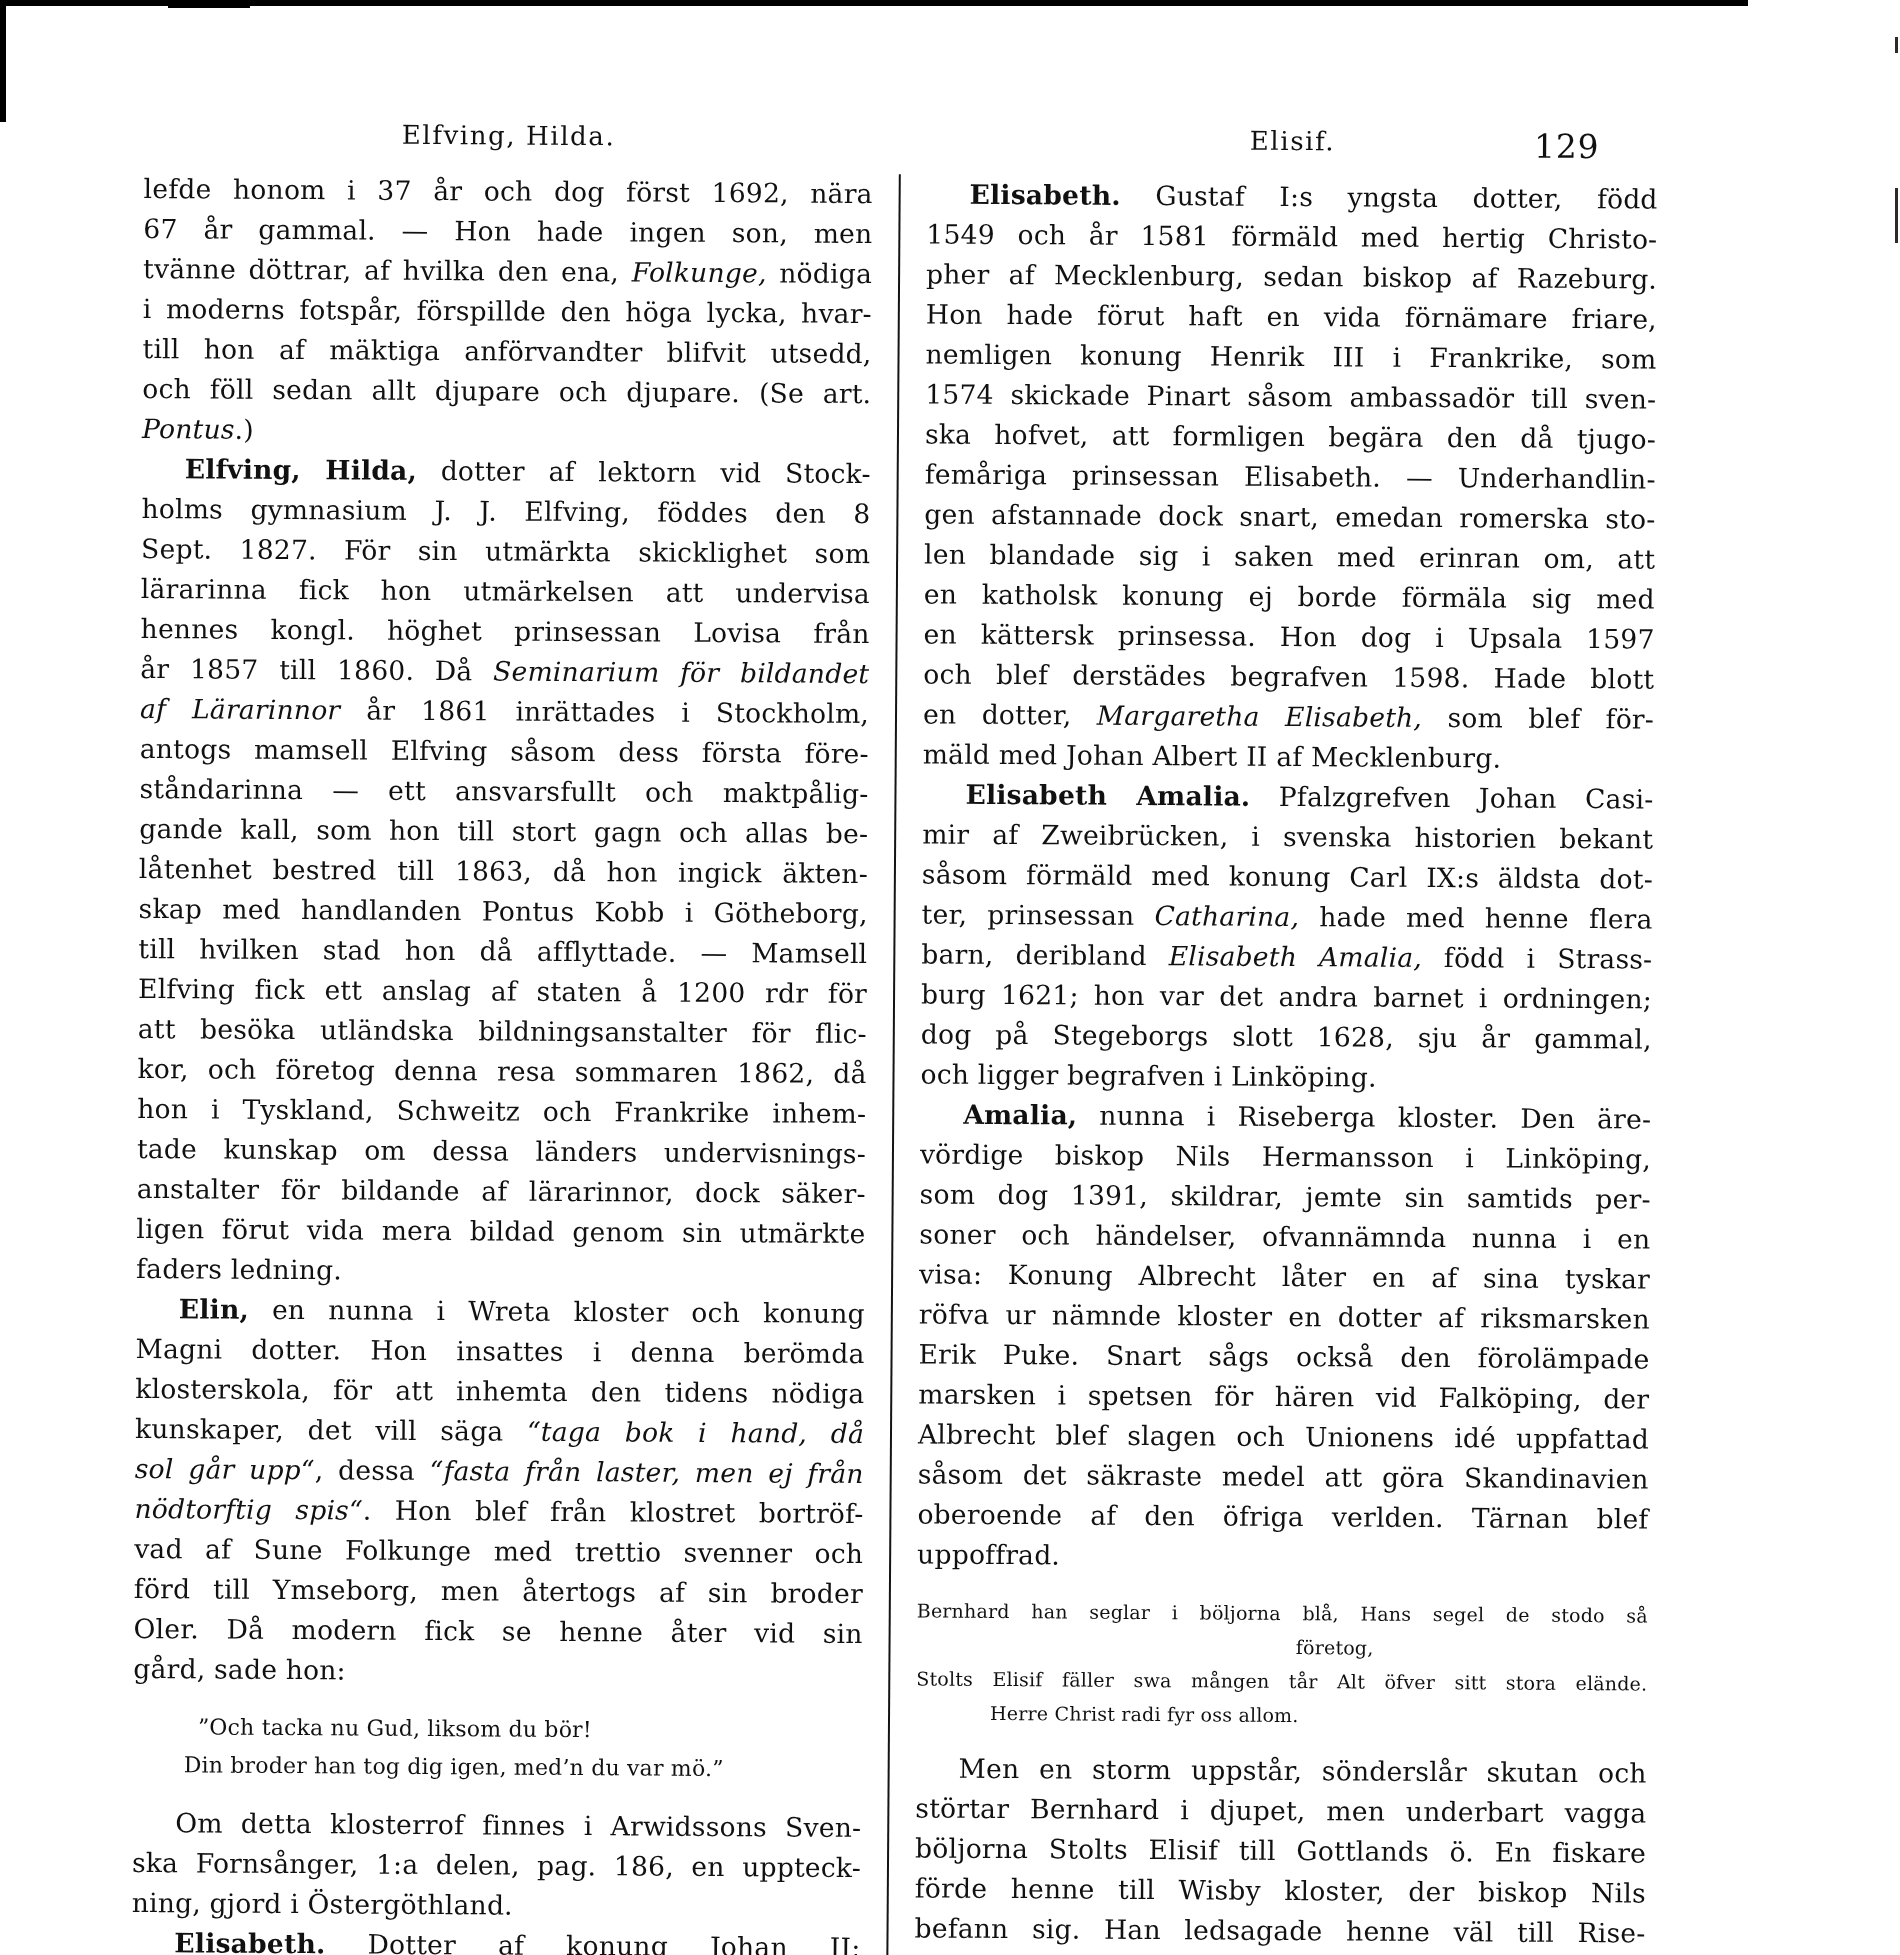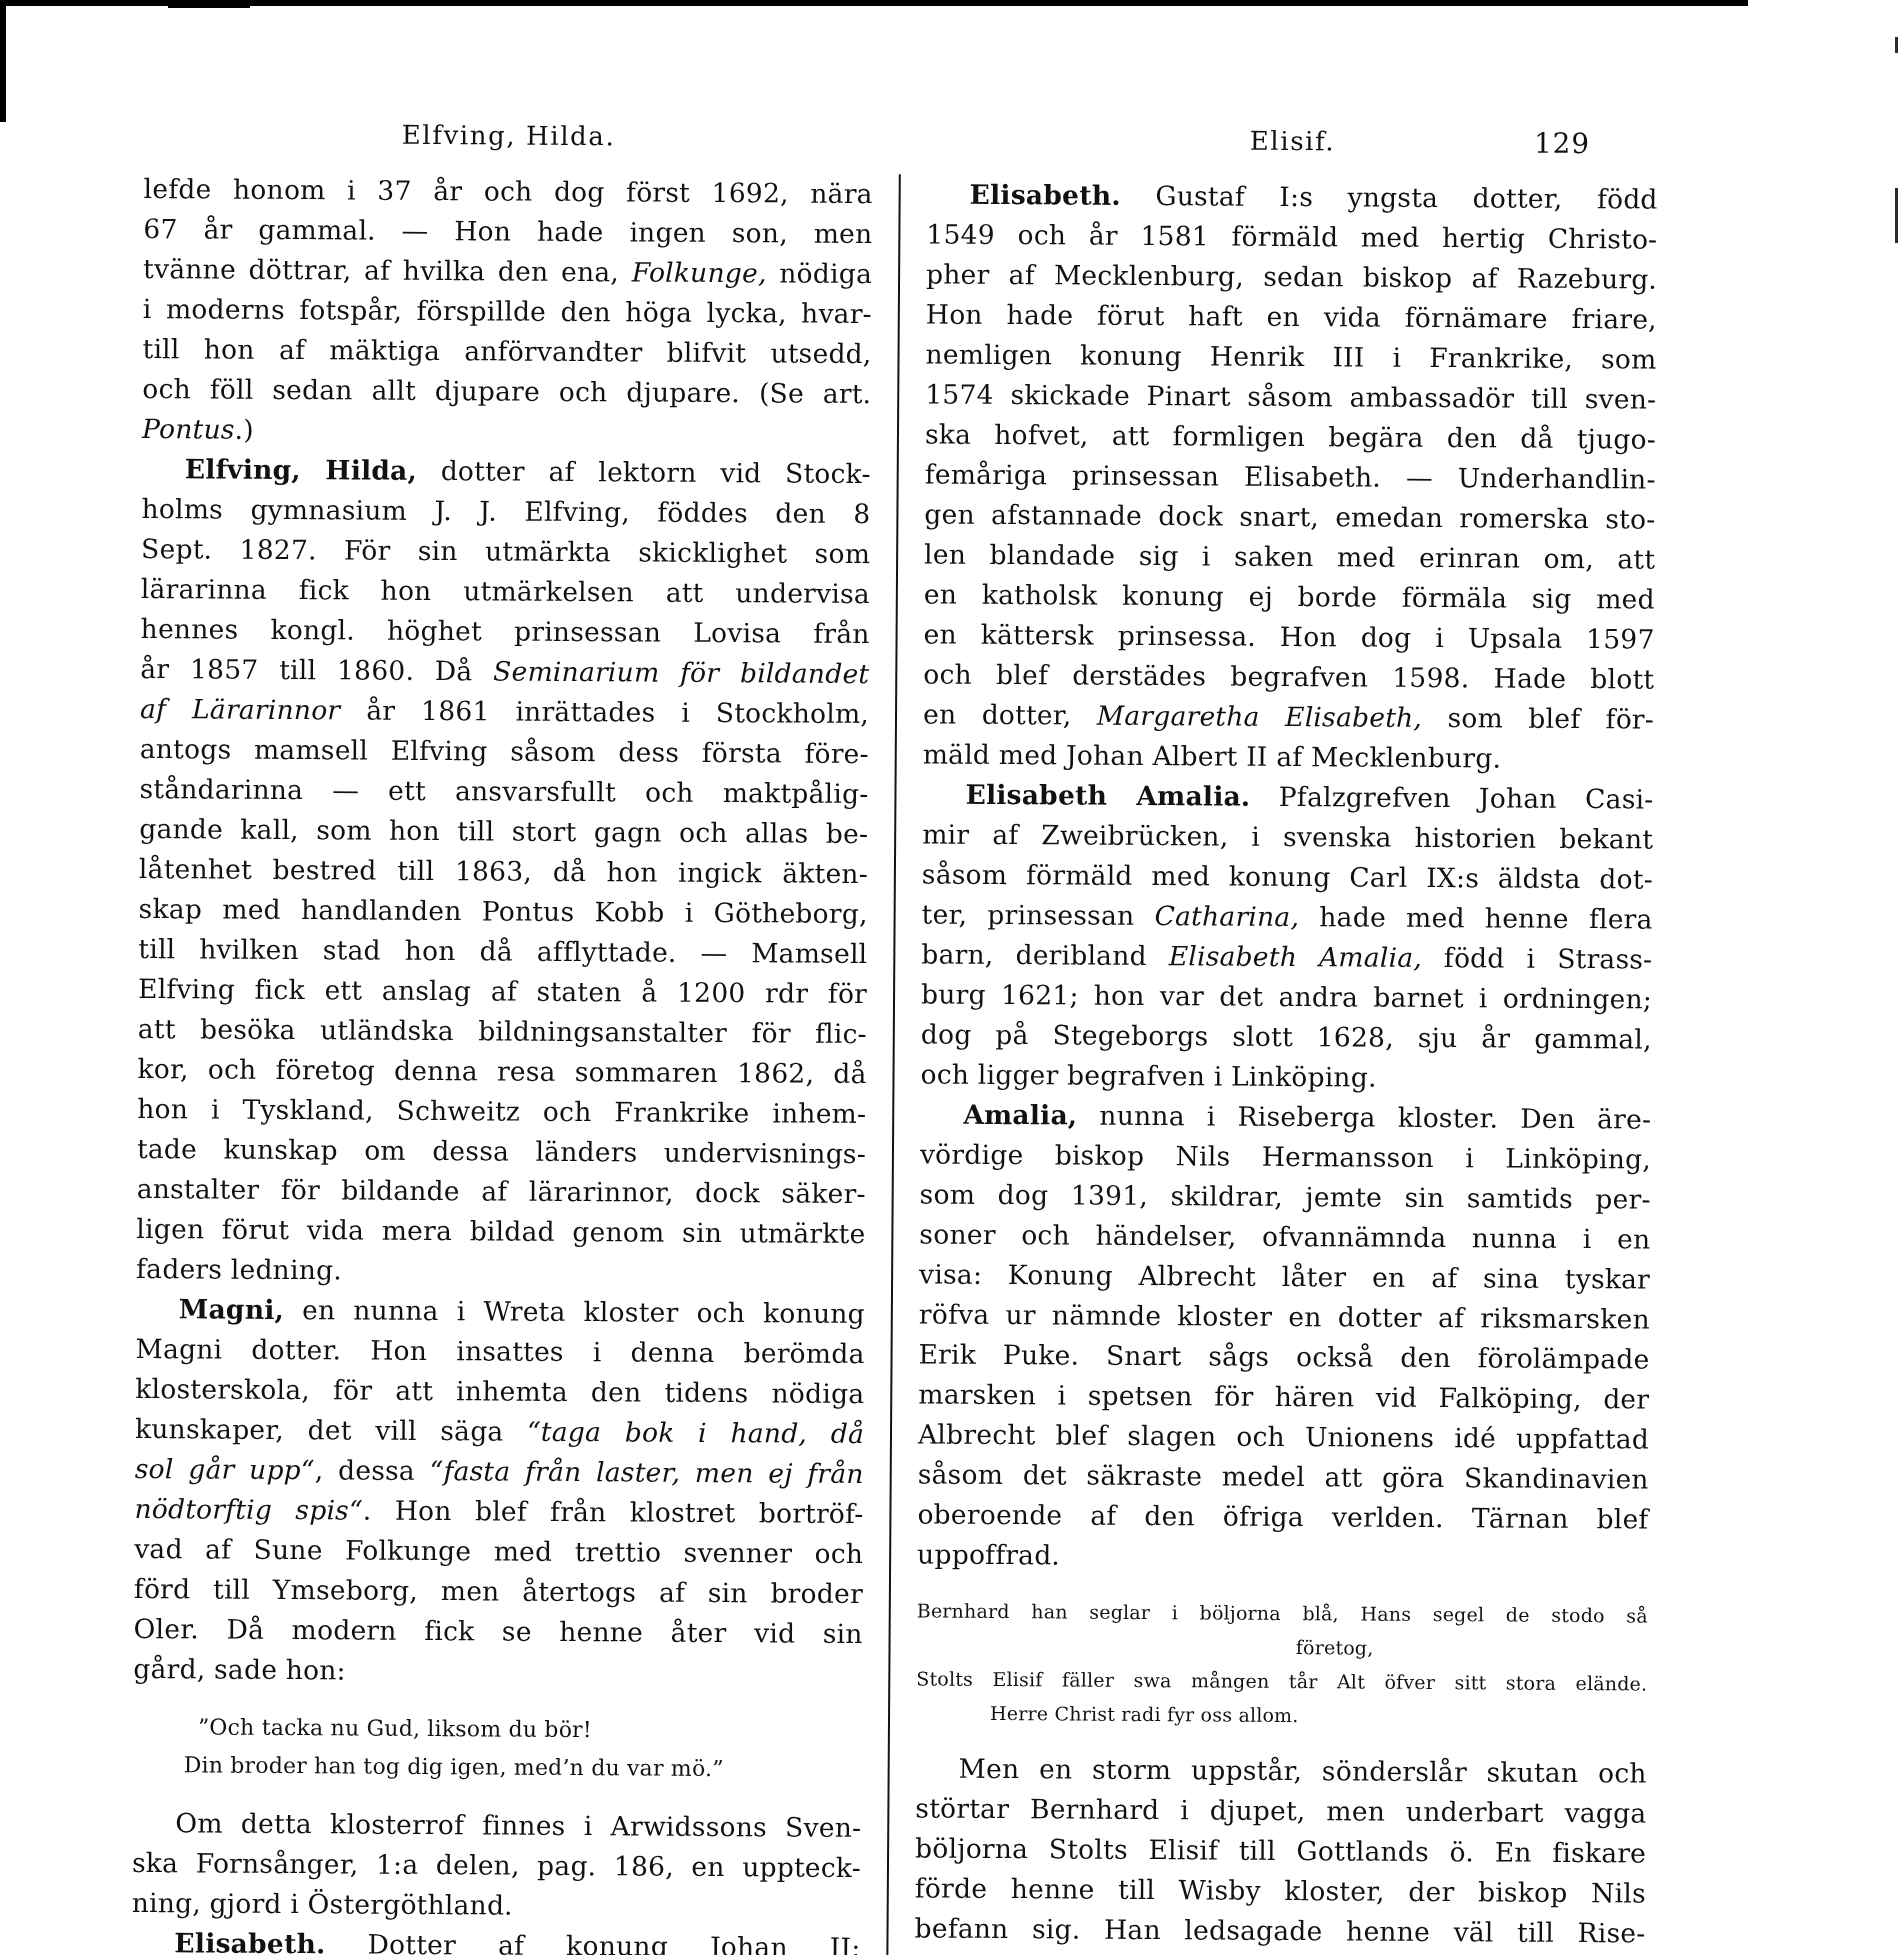--- a/index.html
+++ b/index.html
@@ -18,21 +18,21 @@
   }
   .hdr{
     position:absolute;top:117px;
     font-size:26px;letter-spacing:1.6px;
     text-align:center;white-space:nowrap;
   }
   .hdr-left{left:145px;width:729px;}
   .hdr-right{left:928px;width:731px;}
   .pagenum{
     position:absolute;top:116px;left:1535px;
-    font-size:28px;letter-spacing:0.8px;
+    font-size:33px;letter-spacing:0.8px;
   }
   .col{position:absolute;top:168px;}
   .col-left{left:145px;width:729px;}
   .col-right{left:928px;width:731px;}
   .divider{
     position:absolute;left:900px;top:168px;
     width:2.3px;height:1916px;background:#141414;
   }
   
   .ln{
@@ -100,21 +100,21 @@
         <div class="ln"><span class="r">skap med handlanden Pontus Kobb i Götheborg,</span></div>
         <div class="ln"><span class="r">till hvilken stad hon då afflyttade. — Mamsell</span></div>
         <div class="ln"><span class="r">Elfving fick ett anslag af staten å 1200 rdr för</span></div>
         <div class="ln"><span class="r">att besöka utländska bildningsanstalter för flic-</span></div>
         <div class="ln"><span class="r">kor, och företog denna resa sommaren 1862, då</span></div>
         <div class="ln"><span class="r">hon i Tyskland, Schweitz och Frankrike inhem-</span></div>
         <div class="ln"><span class="r">tade kunskap om dessa länders undervisnings-</span></div>
         <div class="ln"><span class="r">anstalter för bildande af lärarinnor, dock säker-</span></div>
         <div class="ln"><span class="r">ligen förut vida mera bildad genom sin utmärkte</span></div>
         <div class="ln end"><span class="r">faders ledning.</span></div>
-        <div class="ln ind"><span class="b">Magni,</span><span class="r"> en nunna i Wreta kloster och konung</span></div>
+        <div class="ln ind"><span class="b">Elin,</span><span class="r"> en nunna i Wreta kloster och konung</span></div>
         <div class="ln"><span class="r">Magni dotter. Hon insattes i denna berömda</span></div>
         <div class="ln"><span class="r">klosterskola, för att inhemta den tidens nödiga</span></div>
         <div class="ln"><span class="r">kunskaper, det vill säga </span><span class="i">“taga bok i hand, då</span></div>
         <div class="ln"><span class="i">sol går upp“</span><span class="r">, dessa </span><span class="i">“fasta från laster, men ej från</span></div>
         <div class="ln"><span class="i">nödtorftig spis“</span><span class="r">. Hon blef från klostret bortröf-</span></div>
         <div class="ln"><span class="r">vad af Sune Folkunge med trettio svenner och</span></div>
         <div class="ln"><span class="r">förd till Ymseborg, men återtogs af sin broder</span></div>
         <div class="ln"><span class="r">Oler. Då modern fick se henne åter vid sin</span></div>
         <div class="ln end"><span class="r">gård, sade hon:</span></div>
         <div class="ln vl gt"><span class="r">”Och tacka nu Gud, liksom du bör!</span></div>

